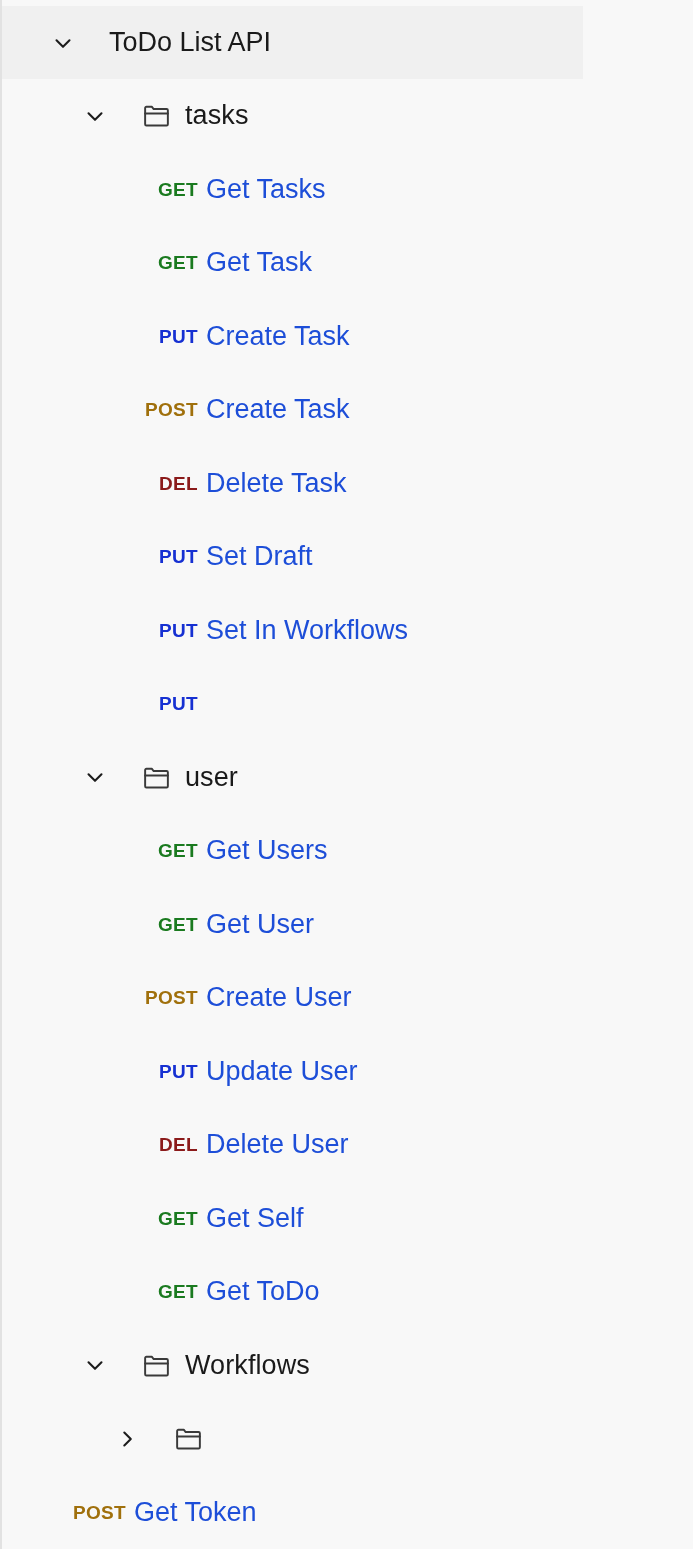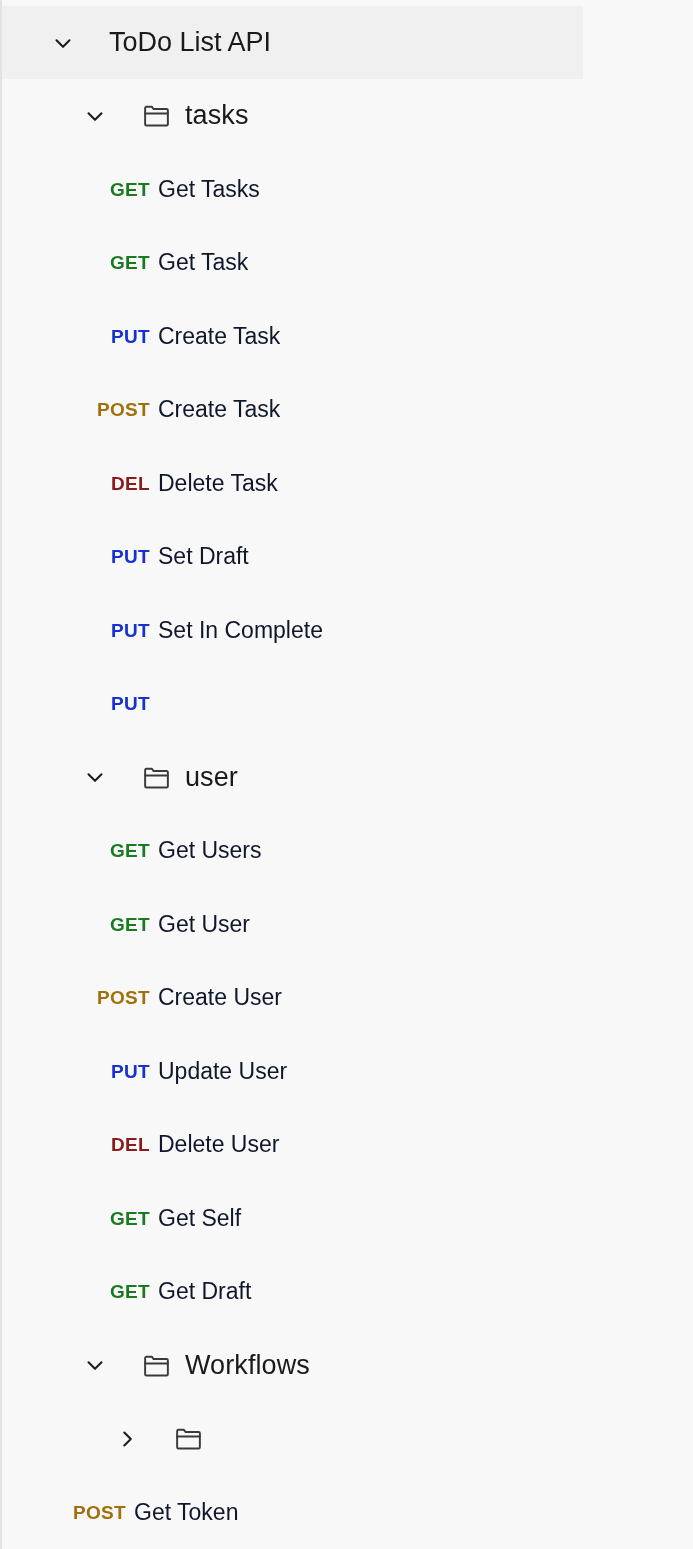--- a/index.html
+++ b/index.html
@@ -93,31 +93,31 @@
     font-weight: 700;
     line-height: 1;
     letter-spacing: 0.3px;
   }
   .m-get  { color: #1a7a1f; }
   .m-put  { color: #1630d2; }
   .m-post { color: #a0700c; }
   .m-del  { color: #8b1a1a; }
 
   .endpoint-label {
-    font-size: 23px;
-    color: #0f172a;
+    font-size: 27px;
+    color: #1d4ed8;
     line-height: 1;
     white-space: nowrap;
   }
 
   
   .ind-title    { padding-left: 48px; }
   .ind-folder   { padding-left: 80px; }
   .ind-folder2  { padding-left: 112px; }
-  .ind-endpoint { padding-left: 56px; }
+  .ind-endpoint { padding-left: 104px; }
   .ind-endpoint-shallow { padding-left: 32px; }
 
   .gap-title  { width: 33px; flex: 0 0 auto; }
 </style>
 </head>
 <body>
 
 <div id="tree-panel">
 
   <div class="row header-row ind-title">
@@ -171,21 +171,21 @@
     <span class="endpoint-label">Delete Task</span>
   </div>
 
   <div class="row ind-endpoint">
     <span class="method-cell m-put">PUT</span>
     <span class="endpoint-label">Set Draft</span>
   </div>
 
   <div class="row ind-endpoint">
     <span class="method-cell m-put">PUT</span>
-    <span class="endpoint-label">Set In Complete</span>
+    <span class="endpoint-label">Set In Workflows</span>
   </div>
 
   <div class="row ind-endpoint">
     <span class="method-cell m-put">PUT</span>
   </div>
 
   <div class="row ind-folder">
     <span class="chevron">
       <svg width="26" height="26" viewBox="0 0 24 24" fill="none" stroke="currentColor" stroke-width="1.9" stroke-linecap="round" stroke-linejoin="round">
         <polyline points="6 9.5 12 15.5 18 9.5"></polyline>
@@ -226,21 +226,21 @@
     <span class="endpoint-label">Delete User</span>
   </div>
 
   <div class="row ind-endpoint">
     <span class="method-cell m-get">GET</span>
     <span class="endpoint-label">Get Self</span>
   </div>
 
   <div class="row ind-endpoint">
     <span class="method-cell m-get">GET</span>
-    <span class="endpoint-label">Get Draft</span>
+    <span class="endpoint-label">Get ToDo</span>
   </div>
 
   <div class="row ind-folder">
     <span class="chevron">
       <svg width="26" height="26" viewBox="0 0 24 24" fill="none" stroke="currentColor" stroke-width="1.9" stroke-linecap="round" stroke-linejoin="round">
         <polyline points="6 9.5 12 15.5 18 9.5"></polyline>
       </svg>
     </span>
     <span class="gap-title"></span>
     <span class="folder-icon">

